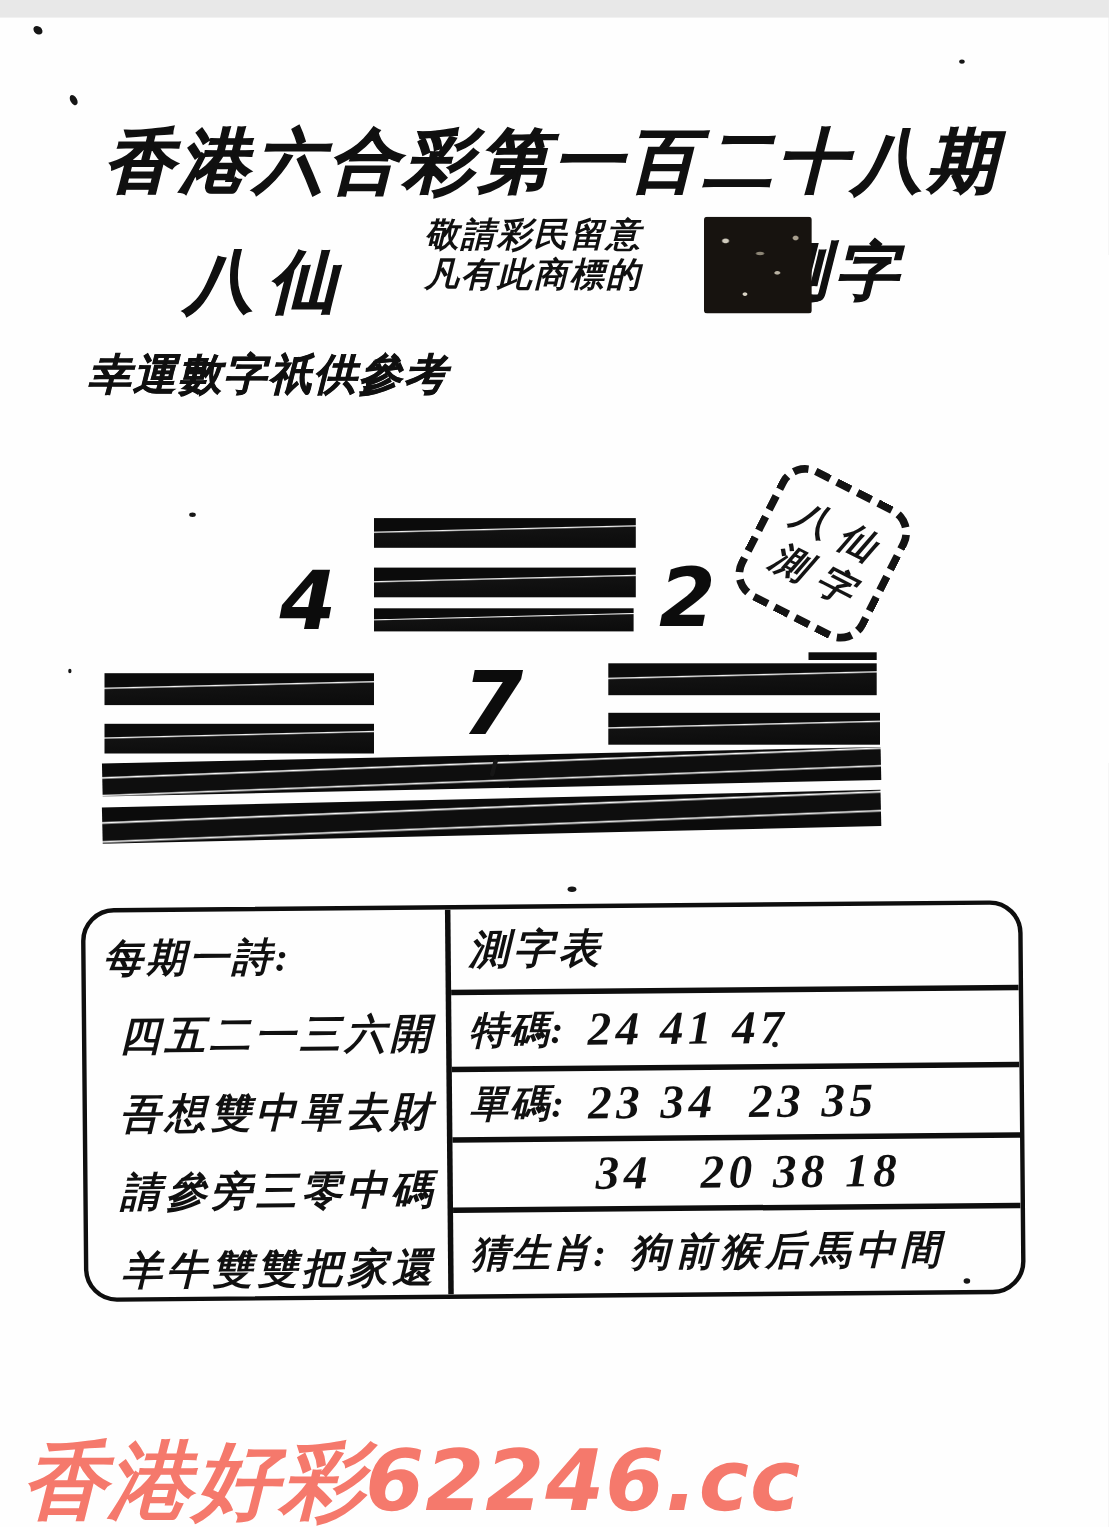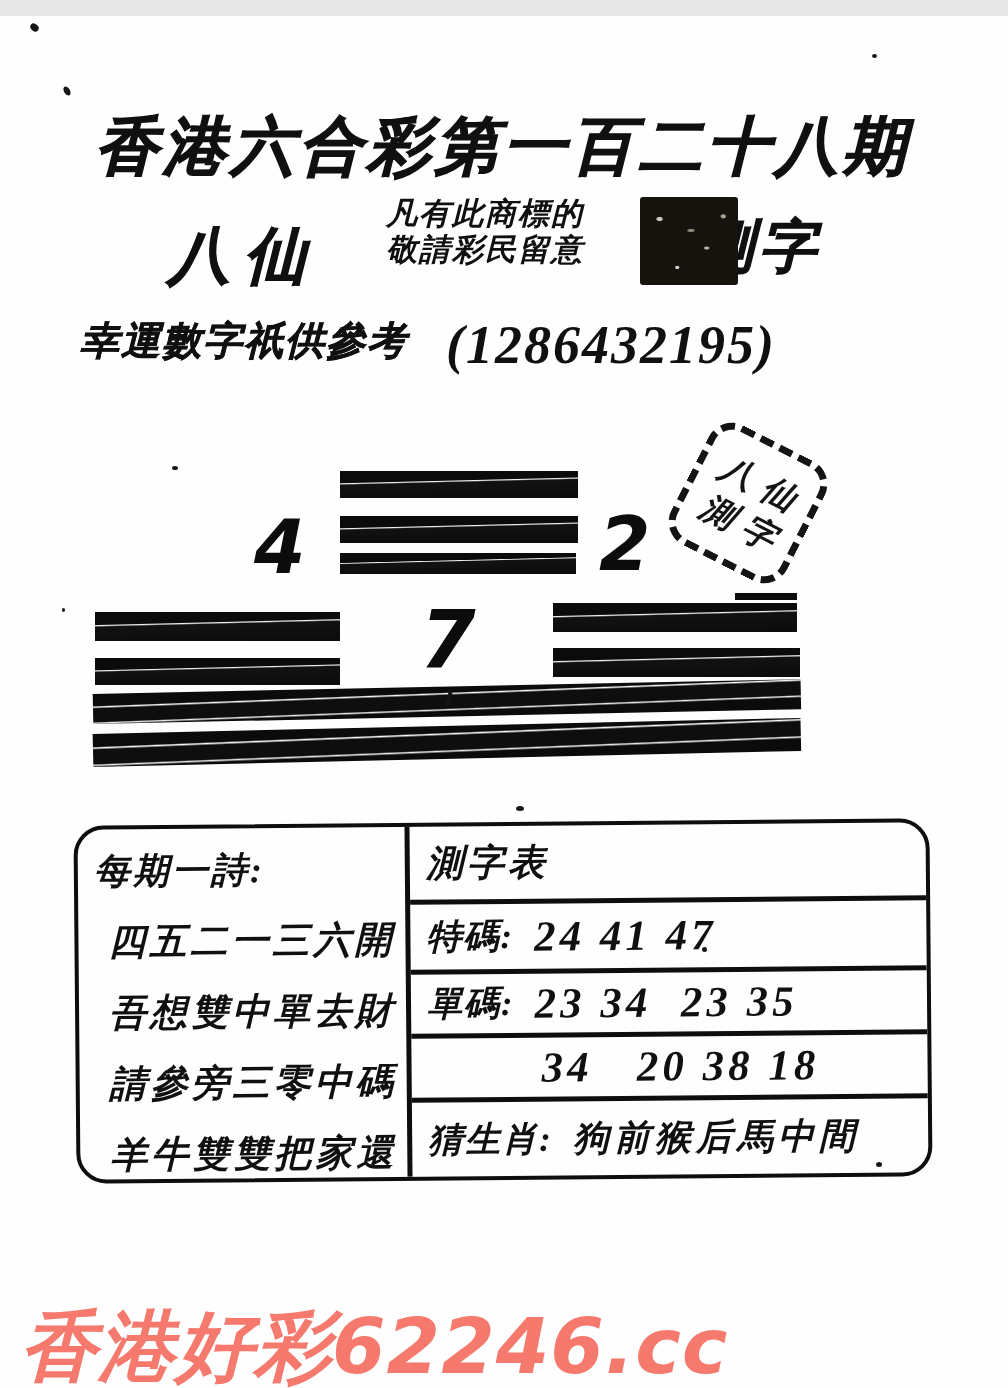--- a/index.html
+++ b/index.html
@@ -35,21 +35,21 @@
   .tm-block{
     position:absolute;left:0;top:0;width:98px;height:88px;z-index:2;border-radius:3px;
     background:
       radial-gradient(6px 4px at 20% 25%, #cfcabc 40%, transparent 65%),
       radial-gradient(5px 3px at 68% 58%, #b9b2a2 40%, transparent 65%),
       radial-gradient(4px 3px at 38% 80%, #d8d2c4 40%, transparent 65%),
       radial-gradient(5px 4px at 85% 22%, #a89f8e 40%, transparent 65%),
       radial-gradient(7px 3px at 52% 38%, #8d8676 40%, transparent 65%),
       #17130f;
   }
-  .lucky{position:absolute;left:80px;top:298px;display:flex;gap:38px;white-space:nowrap;}
+  .lucky{position:absolute;left:80px;top:298px;display:flex;align-items:center;gap:16px;white-space:nowrap;}
   .lucky-label{font-size:39px;font-weight:bold;letter-spacing:2px;-webkit-text-stroke:0.6px #101010;}
   .lucky-nums{font-size:54px;font-weight:bold;letter-spacing:2px;}
 
   
   .digit{position:absolute;font-family:"DejaVu Sans","Liberation Sans",sans-serif;font-weight:bold;color:#0c0c0c;line-height:1;}
   .d4{left:254px;top:494px;font-size:74px;}
   .d2{left:599px;top:491px;font-size:74px;}
   .d7{left:420px;top:584px;font-size:80px;}
 
   .bar{position:absolute;background:
@@ -120,32 +120,31 @@
 </head>
 <body>
 
 <div class="page">
 
   <h1 class="title">香港六合彩第一百二十八期</h1>
 
   <div class="brand cjk">八仙</div>
 
   <div class="notice">
+    <div>敬請彩民留意</div>
     <div>凡有此商標的</div>
-    <div>敬請彩民留意</div>
   </div>
 
   <div class="tm-wrap">
     <span class="tm-text">測字</span>
     <div class="tm-block"></div>
   </div>
 
   <div class="lucky">
     <span class="lucky-label">幸運數字祇供參考</span>
-    <span class="lucky-nums">(1286432195)</span>
   </div>
 
   <span class="digit d4">4</span>
   <div class="bar b-t1"></div>
   <div class="bar b-t2"></div>
   <div class="bar b-t3"></div>
   <span class="digit d2">2</span>
 
   <div class="stamp">
     <div class="stamp-line">八仙</div>

